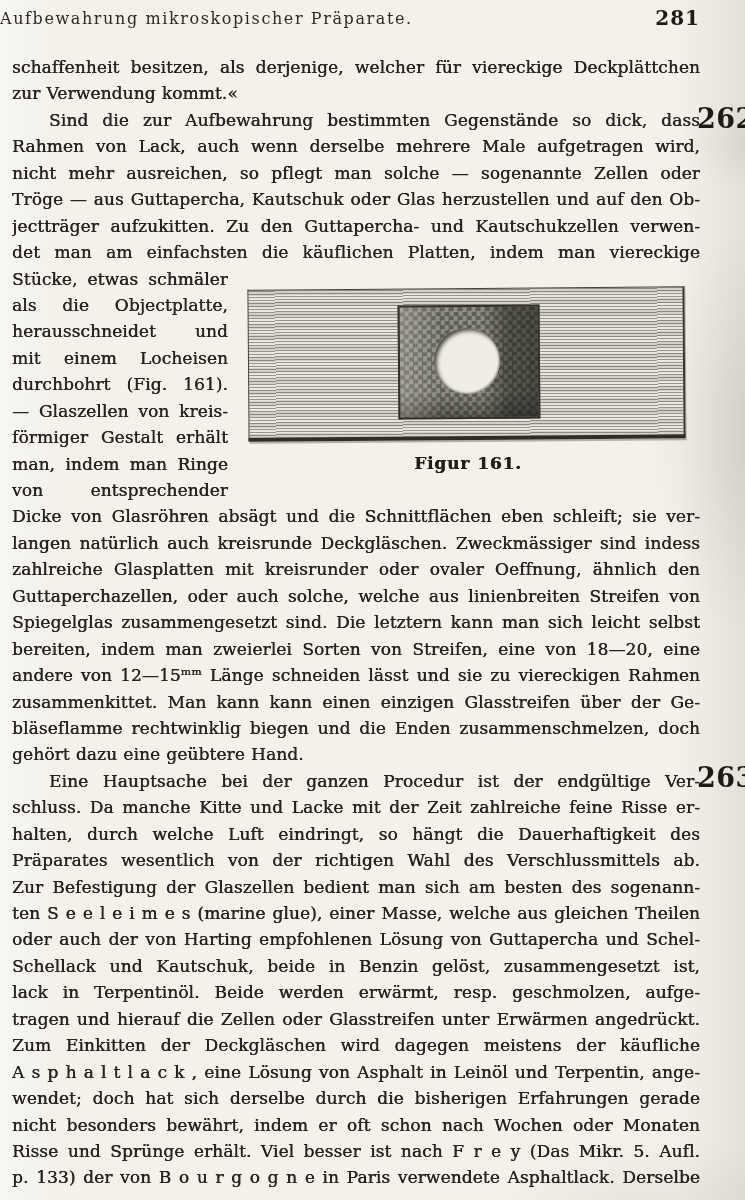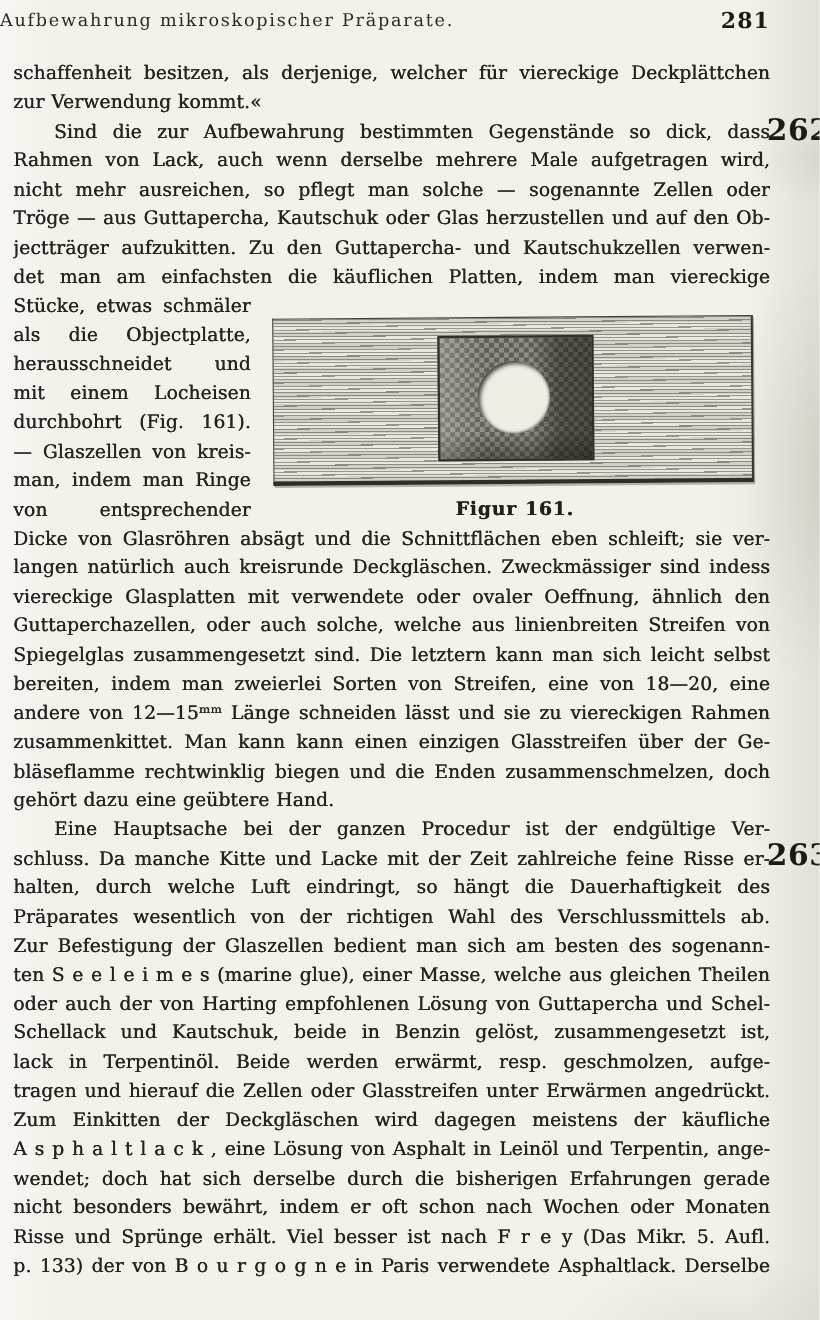--- a/index.html
+++ b/index.html
@@ -106,36 +106,37 @@
       <div class="line j">det man am einfachsten die käuflichen Platten, indem man viereckige</div>
 
       <div class="fig-row">
         <div class="narrow">
           <div class="line j">Stücke, etwas schmäler</div>
           <div class="line j">als die Objectplatte,</div>
           <div class="line j">herausschneidet und</div>
           <div class="line j">mit einem Locheisen</div>
           <div class="line j">durchbohrt (Fig. 161).</div>
           <div class="line j">— Glaszellen von kreis-</div>
+          <div class="line j">förmiger Gestalt erhält</div>
           <div class="line j">man, indem man Ringe</div>
           <div class="line j">von entsprechender</div>
         </div>
         <div class="figwrap">
           <div class="slide">
             <div class="plate">
               <div class="hole"></div>
             </div>
           </div>
           <div class="caption">Figur 161.</div>
         </div>
       </div>
 
       <div class="line j">Dicke von Glasröhren absägt und die Schnittflächen eben schleift; sie ver-</div>
       <div class="line j">langen natürlich auch kreisrunde Deckgläschen.  Zweckmässiger sind indess</div>
-      <div class="line j">viereckige Glasplatten mit verwendete oder ovaler Oeffnung, ähnlich den</div>
+      <div class="line j">zahlreiche Glasplatten mit kreisrunder oder ovaler Oeffnung, ähnlich den</div>
       <div class="line j">Guttaperchazellen, oder auch solche, welche aus linienbreiten Streifen von</div>
       <div class="line j">Spiegelglas zusammengesetzt sind.  Die letztern kann man sich leicht selbst</div>
       <div class="line j">bereiten, indem man zweierlei Sorten von Streifen, eine von 18—20, eine</div>
       <div class="line j">andere von 12—15ᵐᵐ Länge schneiden lässt und sie zu viereckigen Rahmen</div>
       <div class="line j">zusammenkittet.  Man kann kann einen einzigen Glasstreifen über der Ge-</div>
       <div class="line j">bläseflamme rechtwinklig biegen und die Enden zusammenschmelzen, doch</div>
       <div class="line">gehört dazu eine geübtere Hand.</div>
     </div>
 
     <div>

